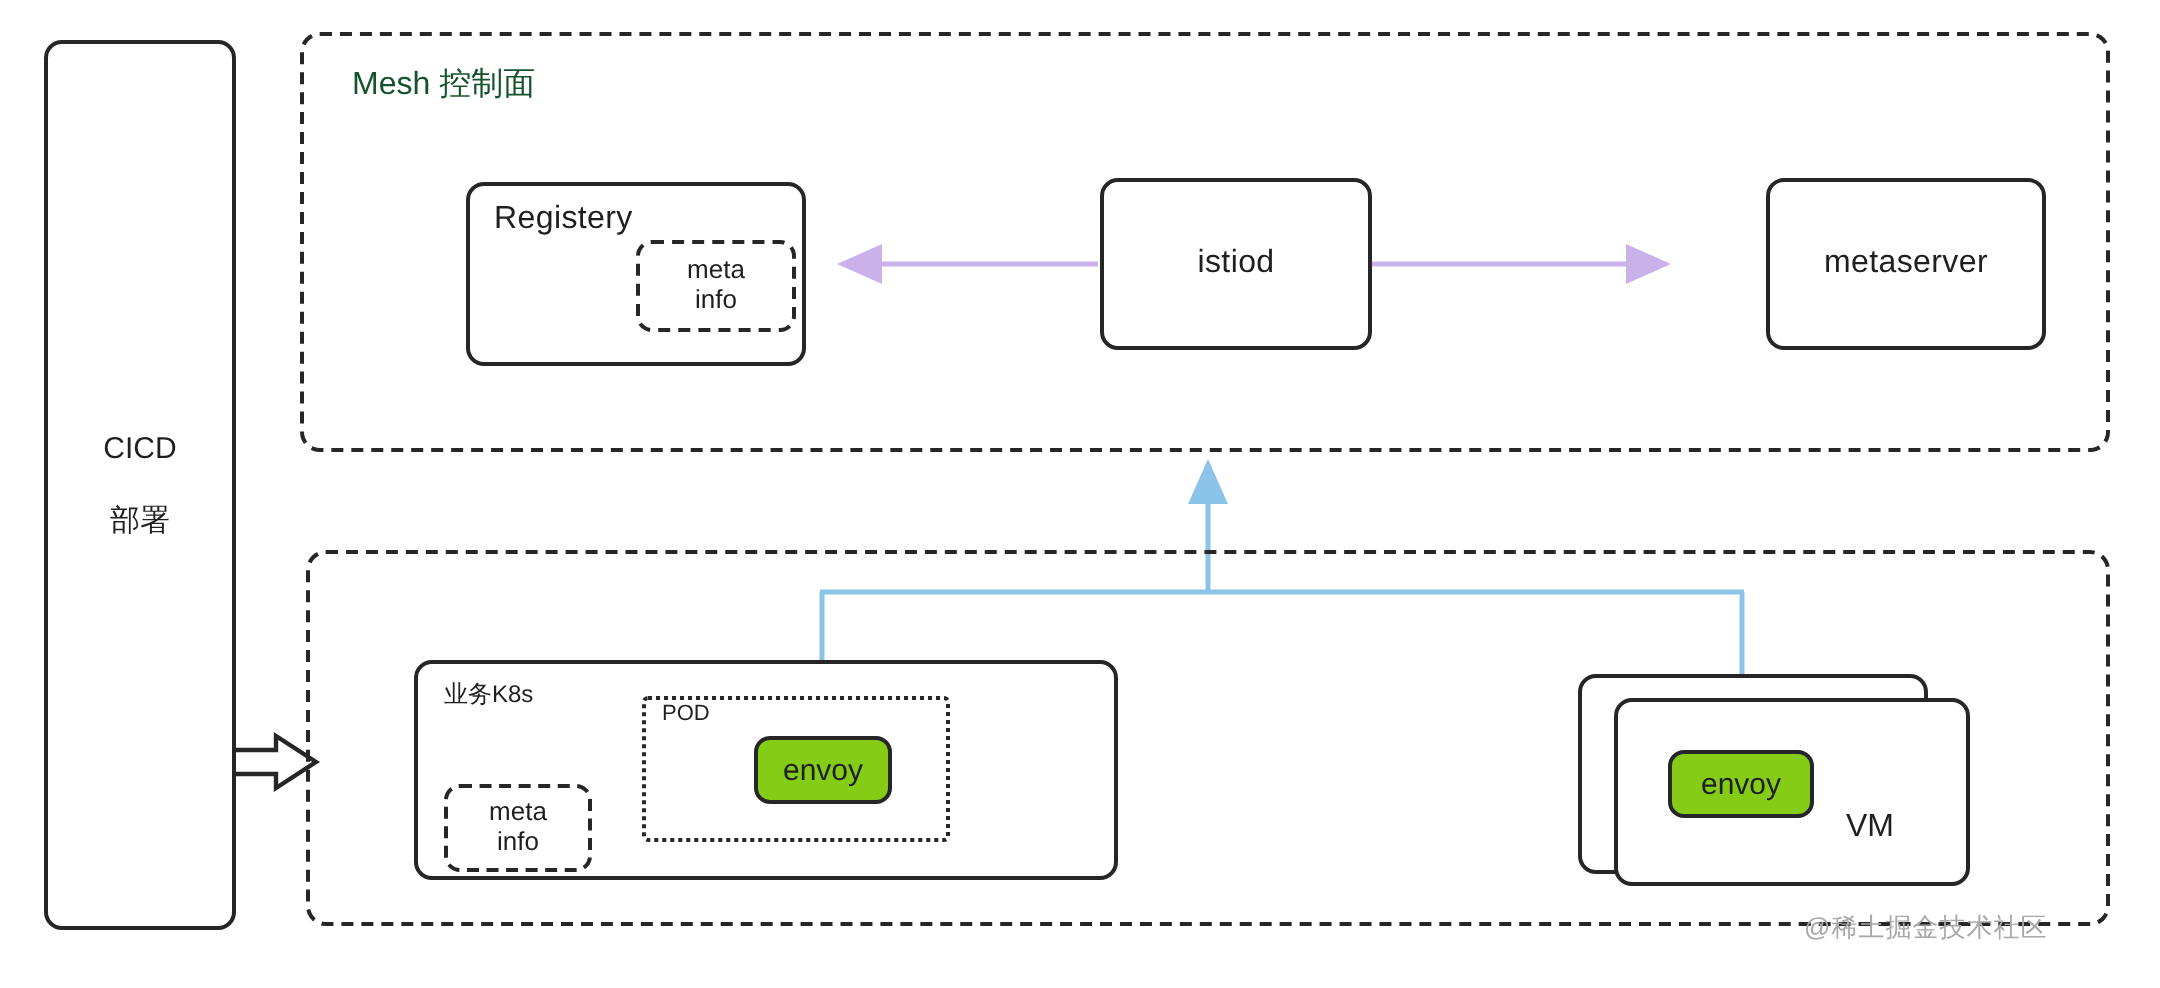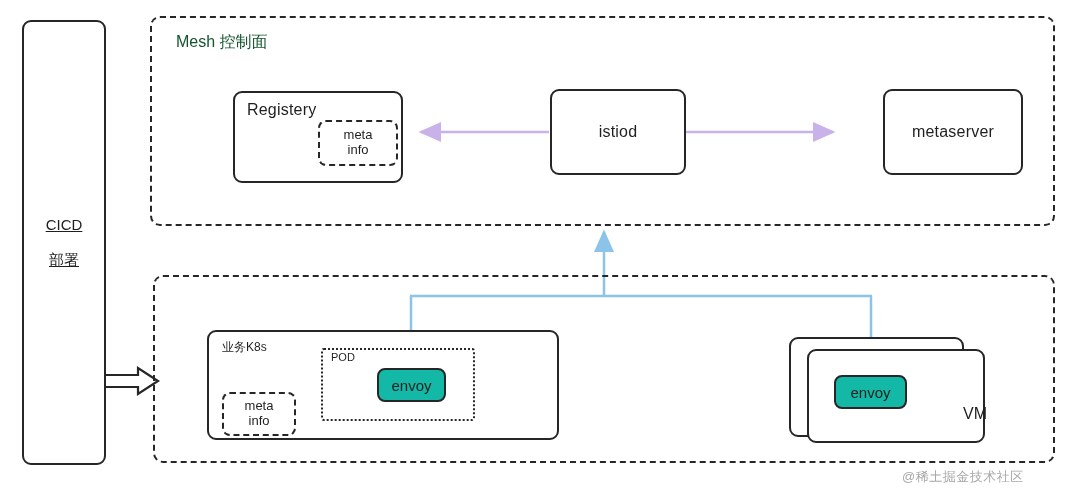--- a/index.html
+++ b/index.html
@@ -28,21 +28,21 @@
     display: flex;
     align-items: center;
     justify-content: center;
     font-size: 16px;
     color: #1f1f1f;
     letter-spacing: .2px;
   }
   .node-sm {
     border: 2px solid #262626;
     border-radius: 8px;
-    background: #14b8a6;
+    background: #84cc16;
     display: flex;
     align-items: center;
     justify-content: center;
     font-size: 15px;
   }
 
   
   .group-dashed {
     border: 2.5px dashed #262626;
     border-radius: 10px;
@@ -151,21 +151,21 @@
       <line x1="410" y1="296" x2="872" y2="296" stroke="#8cc3e8" stroke-width="2.5"></line>
 
       <line x1="604" y1="296" x2="604" y2="232" stroke="#8cc3e8" stroke-width="2.5" marker-end="url(#arrow-blue)"></line>
     </g>
 
     <g>
       <path d="M103,375 L138,375 L138,368 L158,381 L138,394 L138,387 L103,387 Z" fill="#ffffff" stroke="#262626" stroke-width="2.2" stroke-linejoin="miter"></path>
     </g>
   </svg>
 
-  <div class="abs pillar" style="left:22px; top:20px; width:84px; height:445px;text-decoration:underline;">
+  <div class="abs pillar" style="left:22px; top:20px; width:96px; height:445px;">
     <span>CICD</span>
     <span>部署</span>
   </div>
 
   <div class="abs group-dashed" style="left:150px; top:16px; width:905px; height:210px;"></div>
 
   <div class="abs grp-label" style="left:176px; top:32px;">Mesh 控制面</div>
 
   <div class="abs node" style="left:233px; top:91px; width:170px; height:92px; justify-content:flex-start; align-items:flex-start; padding:8px 0 0 12px;">
     <span>Registery</span>
@@ -196,21 +196,21 @@
 
   <div class="abs group-dotted" style="left:321px; top:348px; width:154px; height:73px;"></div>
   <div class="abs corner-label" style="left:331px; top:351px; font-size:11px;">POD</div>
 
   <div class="abs node-sm" style="left:377px; top:368px; width:69px; height:34px;">
     <span>envoy</span>
   </div>
 
   <div class="abs vm-back" style="left:789px; top:337px; width:175px; height:100px;"></div>
   <div class="abs vm-front" style="left:807px; top:349px; width:178px; height:94px;"></div>
-  <div class="abs corner-label" style="left:923px; top:405px; font-size:16px;margin-left:40px;">VM</div>
+  <div class="abs corner-label" style="left:923px; top:405px; font-size:16px;">VM</div>
 
   <div class="abs node-sm" style="left:834px; top:375px; width:73px; height:34px;">
     <span>envoy</span>
   </div>
 
-  <div class="abs watermark" style="left:902px; top:468px;">@稀土掘金技术社区</div>
+  <div class="abs watermark" style="left:902px; top:455px;">@稀土掘金技术社区</div>
 
 </div>
 
 </body></html>

